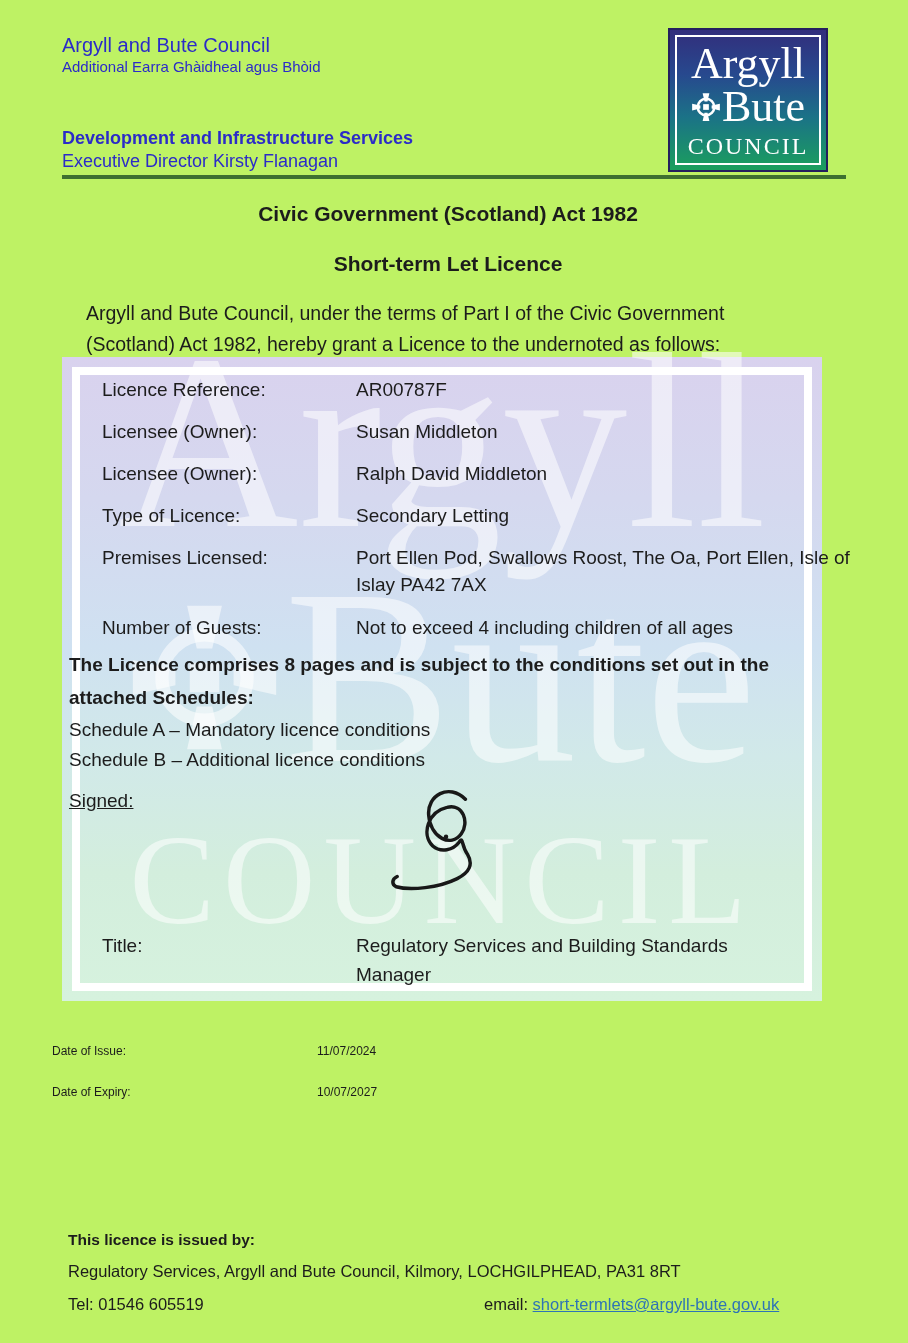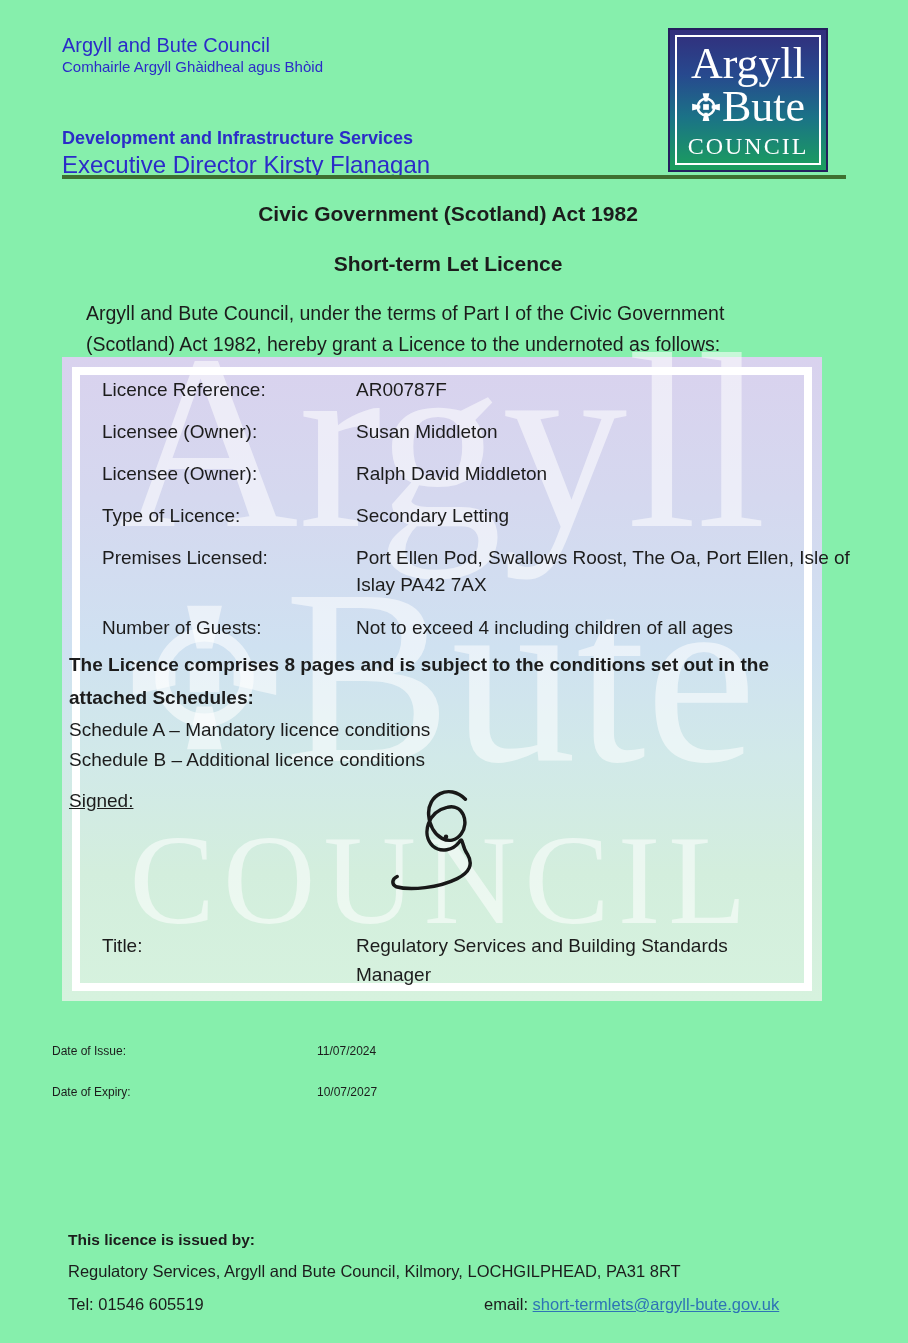--- a/index.html
+++ b/index.html
@@ -1,24 +1,24 @@
 <!DOCTYPE html>
 <html><head>
 <meta charset="utf-8">
 <style>
   * { margin:0; padding:0; box-sizing:border-box; }
   html,body { background:#ffffff; }
   body { width:908px; height:1343px; position:relative; font-family:"Liberation Sans", sans-serif; color:#1c1c1c; }
-  .page { position:absolute; left:0; top:0; width:908px; height:1343px; background:#86efac; overflow:hidden; }
+  .page { position:absolute; left:0; top:0; width:908px; height:1343px; background:#bef264; overflow:hidden; }
 
   
   .council-name   { position:absolute; left:62px; top:34px;  font-size:20px; color:#2b2bc8; }
   .council-gaelic { position:absolute; left:62px; top:58px;  font-size:15px; color:#2b2bc8; }
   .dept           { position:absolute; left:62px; top:128px; font-size:18px; font-weight:bold; color:#2b2bc8; }
-  .director       { position:absolute; left:62px; top:151px; font-size:24px; color:#2b2bc8; }
+  .director       { position:absolute; left:62px; top:151px; font-size:18px; color:#2b2bc8; }
   .green-rule     { position:absolute; left:62px; top:175px; width:784px; height:4px; background:#3e7030; }
 
   
   .logo { position:absolute; left:668px; top:28px; width:160px; height:144px;
           background:linear-gradient(180deg,#322e7c 0%, #27498e 32%, #1b7287 62%, #1b9f5d 100%);
           border:2px solid #241f5e; }
   .logo-frame { position:absolute; inset:5px; border:2px solid #ffffff; }
   .logo-inner { position:absolute; inset:0; display:flex; flex-direction:column; align-items:center; justify-content:center;
                 color:#fff; font-family:"Liberation Serif", serif; padding-top:4px; }
   .logo-l1 { font-size:44px; line-height:42px; }
@@ -72,21 +72,21 @@
   .f-tel     { position:absolute; left:68px; top:1295px; font-size:16.5px; }
   .f-email   { position:absolute; left:484px; top:1295px; font-size:16.5px; }
   .f-email a { color:#2e74b5; text-decoration:underline; }
 </style>
 </head>
 <body>
 
 <div class="page">
 
   <div class="council-name">Argyll and Bute Council</div>
-  <div class="council-gaelic">Comhairle Argyll Ghàidheal agus Bhòid</div>
+  <div class="council-gaelic">Additional Earra Ghàidheal agus Bhòid</div>
   <div class="dept">Development and Infrastructure Services</div>
   <div class="director">Executive Director Kirsty Flanagan</div>
   <div class="green-rule"></div>
 
   <div class="logo">
     <div class="logo-frame"></div>
     <div class="logo-inner">
       <div class="logo-l1">Argyll</div>
       <div class="logo-l2">
         <svg viewBox="0 0 40 40">

